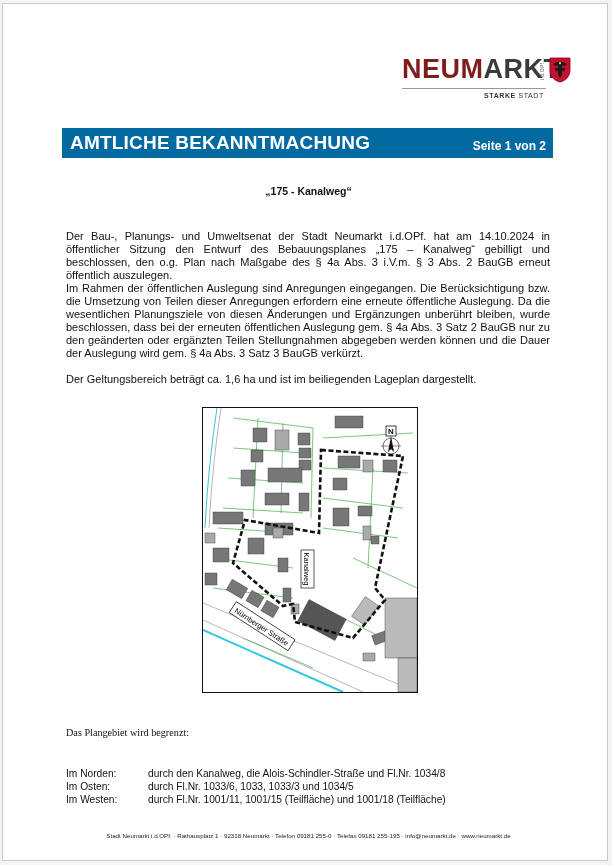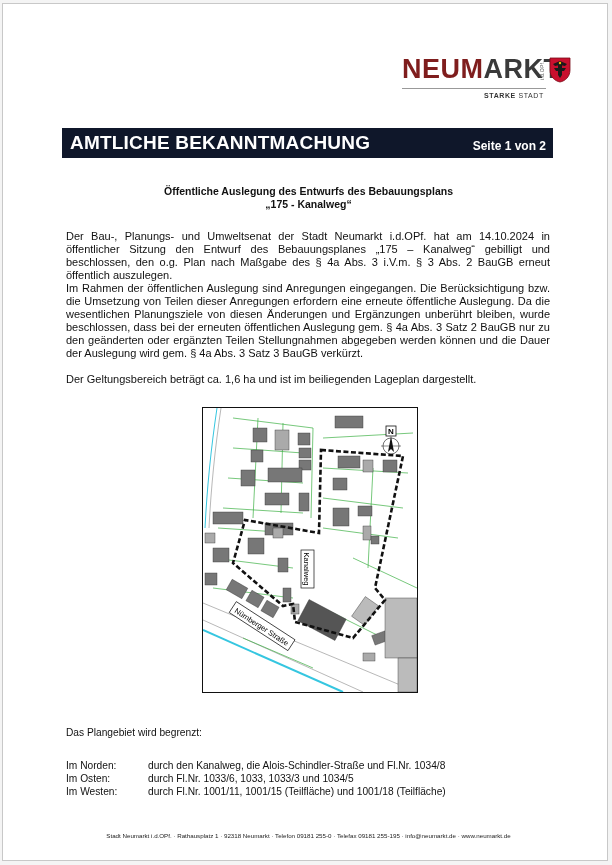--- a/index.html
+++ b/index.html
@@ -7,30 +7,30 @@
   .page { position:absolute; left:2px; top:3px; width:606px; height:858px; background:#fff; border:1px solid #c8c8c8; box-sizing:border-box; }
   .logo { position:absolute; left:399px; top:51px; width:175px; height:50px; }
   .logo-word { position:absolute; left:0; top:0; font-size:27px; font-weight:bold; letter-spacing:0.5px; line-height:28px; white-space:nowrap; }
   .logo-word .red { color:#7f1d1d; }
   .logo-word .dark { color:#3a3a3a; }
   .logo-sub { position:absolute; left:137px; top:6px; font-size:5px; color:#555; writing-mode:vertical-rl; transform:rotate(180deg); letter-spacing:0.3px; }
   .logo-rule { position:absolute; left:0; top:33px; width:144px; height:1px; background:#999; }
   .logo-tag { position:absolute; left:82px; top:37px; font-size:7px; color:#333; letter-spacing:0.6px; white-space:nowrap; }
   .logo-tag b { font-weight:bold; }
   .crest { position:absolute; left:147px; top:2px; width:22px; height:26px; }
-  .banner { position:absolute; left:59px; top:124px; width:491px; height:30px; background:#0f172a; color:#fff; }
+  .banner { position:absolute; left:59px; top:124px; width:491px; height:30px; background:#0369a1; color:#fff; }
   .banner-title { position:absolute; left:8px; top:4px; font-size:19px; font-weight:bold; letter-spacing:0.2px; white-space:nowrap; }
   .banner-page { position:absolute; right:7px; top:11px; font-size:12px; font-weight:bold; white-space:nowrap; }
   .doc-title { position:absolute; left:60px; top:181px; width:491px; text-align:center; font-size:10.5px; font-weight:bold; line-height:13px; }
   .body-text { position:absolute; left:63px; top:226px; width:484px; font-size:11px; line-height:13px; text-align:justify; }
   .body-text p { margin:0; }
   .body-text .gap { height:13px; }
   .map { position:absolute; left:199px; top:403px; width:214px; height:284px; border:1px solid #111; background:#fff; overflow:hidden; }
   .boundaries { position:absolute; left:63px; top:722px; width:484px; font-size:10.2px; line-height:13px; }
-  .boundaries .intro { margin-bottom:20px; }
+  .boundaries .intro { margin-bottom:28px;font-family:Liberation Serif, serif; }
   .b-row { display:flex; }
   .b-dir { width:82px; flex:none; }
   .footer { position:absolute; left:60px; top:828px; width:491px; text-align:center; font-size:6.2px; color:#222; white-space:nowrap; }
 </style>
 </head>
 <body>
 
 <div class="page">
 
   <div class="logo">
@@ -46,21 +46,20 @@
     <div class="logo-rule"></div>
     <div class="logo-tag"><b>STARKE</b><span> STADT</span></div>
   </div>
 
   <div class="banner">
     <div class="banner-title">AMTLICHE BEKANNTMACHUNG</div>
     <div class="banner-page">Seite 1 von 2</div>
   </div>
 
   <div class="doc-title">
-    <div>Öffentliche Auslegung des Entwurfs des Bebauungsplans</div>
     <div>„175 - Kanalweg“</div>
   </div>
 
   <div class="body-text">
     <p>Der Bau-, Planungs- und Umweltsenat der Stadt Neumarkt i.d.OPf. hat am 14.10.2024 in öffentlicher Sitzung den Entwurf des Bebauungsplanes „175 – Kanalweg“ gebilligt und beschlossen, den o.g. Plan nach Maßgabe des § 4a Abs. 3 i.V.m. § 3 Abs. 2 BauGB erneut öffentlich auszulegen.</p>
     <p>Im Rahmen der öffentlichen Auslegung sind Anregungen eingegangen. Die Berücksichtigung bzw. die Umsetzung von Teilen dieser Anregungen erfordern eine erneute öffentliche Auslegung. Da die wesentlichen Planungsziele von diesen Änderungen und Ergänzungen unberührt bleiben, wurde beschlossen, dass bei der erneuten öffentlichen Auslegung gem. § 4a Abs. 3 Satz 2 BauGB nur zu den geänderten oder ergänzten Teilen Stellungnahmen abgegeben werden können und die Dauer der Auslegung wird gem. § 4a Abs. 3 Satz 3 BauGB verkürzt.</p>
     <div class="gap"></div>
     <p>Der Geltungsbereich beträgt ca. 1,6 ha und ist im beiliegenden Lageplan dargestellt.</p>
   </div>
 

